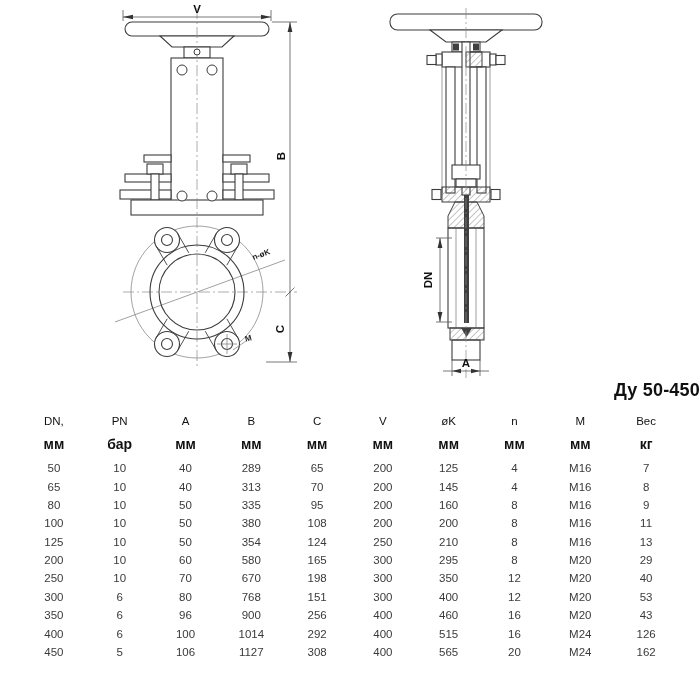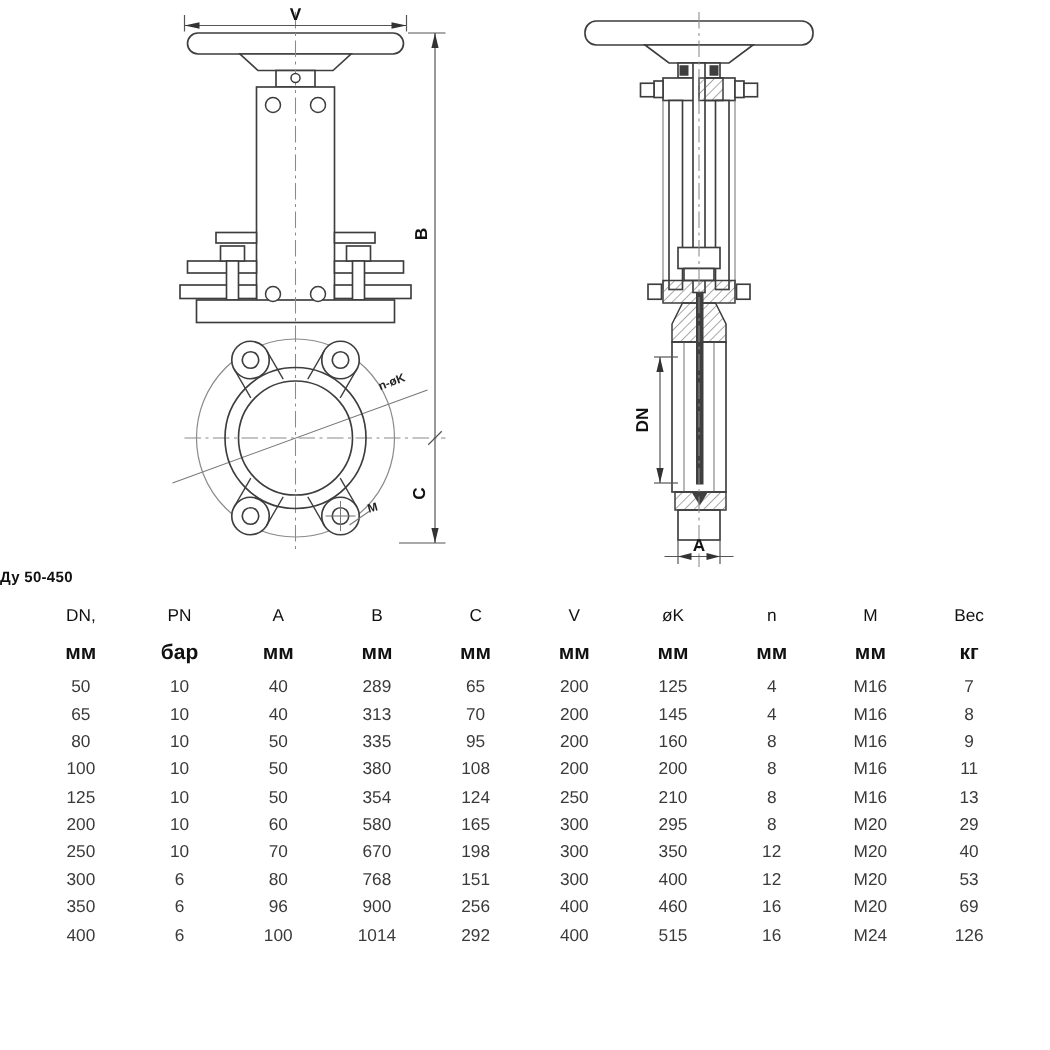--- a/index.html
+++ b/index.html
@@ -1,21 +1,21 @@
 <!DOCTYPE html>
 <html><head>
 <meta charset="utf-8">
 <style>
   html,body{margin:0;padding:0;background:#fff;}
   body{width:700px;height:700px;font-family:"Liberation Sans",sans-serif;color:#1a1a1a;overflow:hidden;}
   .drawing-area{width:700px;height:378px;position:relative;}
   svg text{font-family:"Liberation Sans",sans-serif;}
   .dim-label{font-size:11.5px;font-weight:bold;fill:#111;}
   .small-label{font-size:8px;font-weight:bold;fill:#222;}
-  .title{text-align:left;font-size:10px;font-weight:bold;color:#111;margin:2px 0 8px 0;letter-spacing:.2px;}
+  .title{text-align:right;font-size:18px;font-weight:bold;color:#111;margin:2px 0 8px 0;letter-spacing:.2px;}
   table.spec{width:658px;margin:0 auto;border-collapse:collapse;table-layout:fixed;}
   table.spec th,table.spec td{text-align:center;overflow:hidden;white-space:nowrap;}
   table.spec th.col{font-size:11.5px;font-weight:normal;color:#111;padding:6px 0 6px 0;}
   table.spec th.unit{font-size:14px;font-weight:bold;color:#111;padding:3px 0 7px 0;}
   table.spec td{font-size:11.5px;font-weight:400;color:#3a3a3a;padding:3.2px 0;}
 </style>
 </head>
 <body>
 
 <div class="drawing-area">
@@ -323,28 +323,40 @@
       <tr>
         <td>350</td>
         <td>6</td>
         <td>96</td>
         <td>900</td>
         <td>256</td>
         <td>400</td>
         <td>460</td>
         <td>16</td>
         <td>M20</td>
-        <td>69</td>
+        <td>43</td>
       </tr>
       <tr>
         <td>400</td>
         <td>6</td>
         <td>100</td>
         <td>1014</td>
         <td>292</td>
         <td>400</td>
         <td>515</td>
         <td>16</td>
         <td>M24</td>
         <td>126</td>
       </tr>
+      <tr>
+        <td>450</td>
+        <td>5</td>
+        <td>106</td>
+        <td>1127</td>
+        <td>308</td>
+        <td>400</td>
+        <td>565</td>
+        <td>20</td>
+        <td>M24</td>
+        <td>162</td>
+      </tr>
     </tbody>
 </table>
 
 </body></html>

